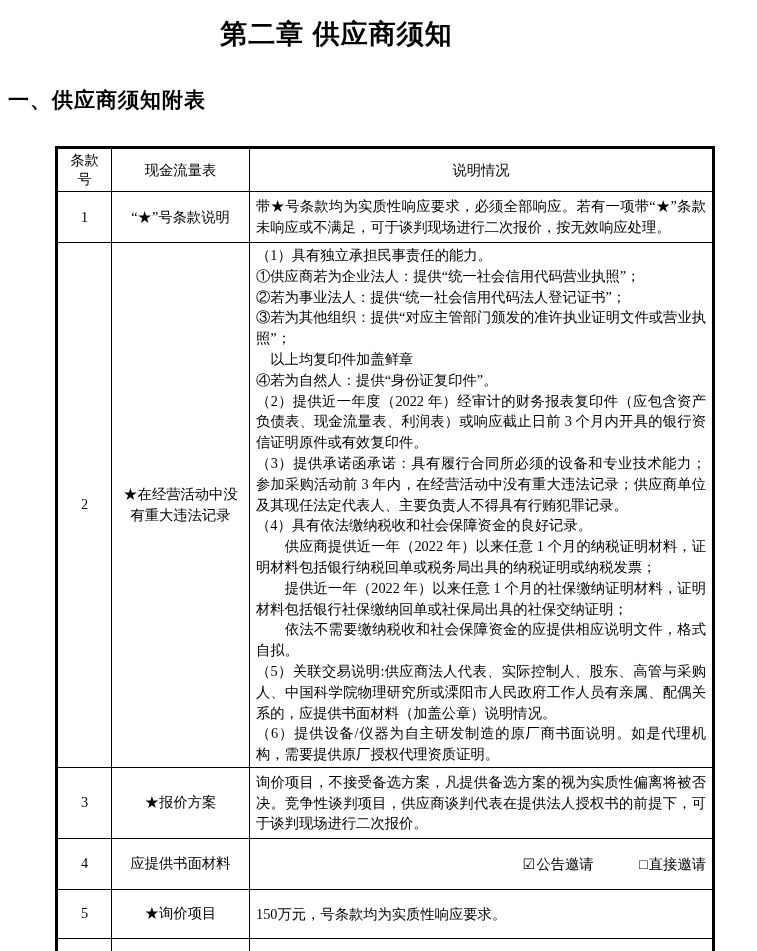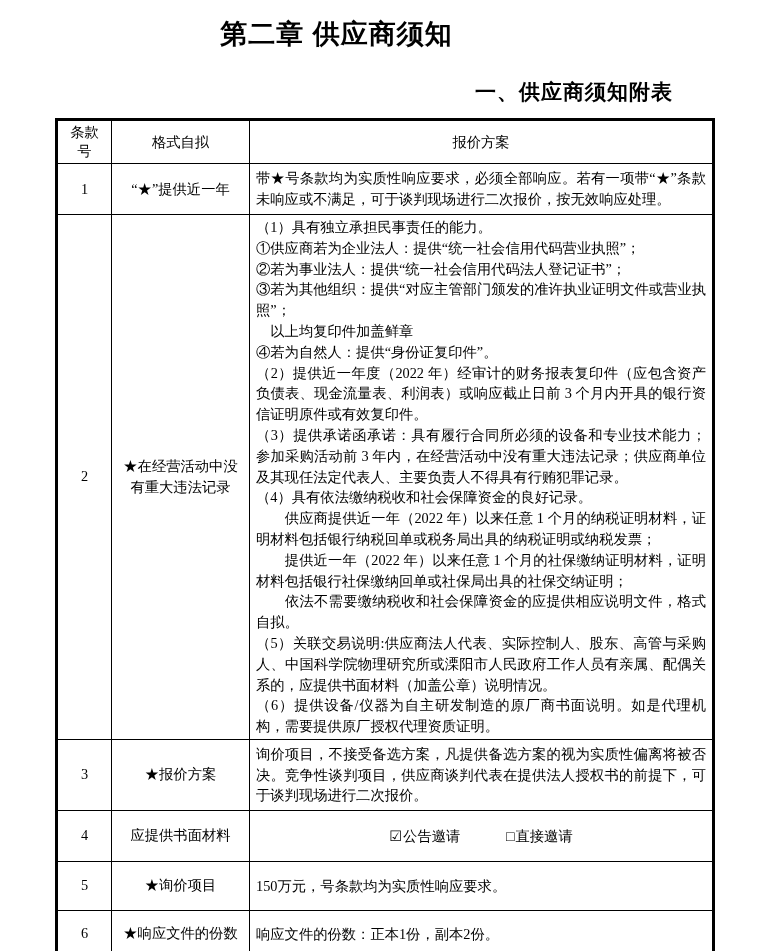--- a/index.html
+++ b/index.html
@@ -12,22 +12,22 @@
   }
   .page{ width:673px; height:951px; position:relative; }
   .chapter-title{
     margin:0; padding-top:16px;
     text-align:center;
     font-size:27px; font-weight:bold;
     font-family:"Liberation Sans","DejaVu Sans",sans-serif;
     letter-spacing:1px;
   }
   .section-title{
-    margin:0; padding-top:26px; padding-bottom:12px;
-    text-align:right;
+    margin:8px; padding-top:26px; padding-bottom:24px;
+    text-align:left;
     font-size:21px; font-weight:bold;
     font-family:"Liberation Sans","DejaVu Sans",sans-serif;
     letter-spacing:1px;
   }
   table.notice{
     margin-left:55px;
     width:657px;
     border-collapse:collapse;
     border:3px solid #000;
     table-layout:fixed;
@@ -48,49 +48,49 @@
     text-align:justify;
     line-height:20.8px;
     white-space:pre-wrap;
     word-break:break-all;
   }
   tr.r1 td{ height:46px; }
   tr.r3 td{ height:66px; }
   tr.r4 td{ height:46px; }
   tr.r5 td{ height:44px; }
   tr.r6 td{ height:42px; }
-  td.desc-choices{ text-align:center; white-space:normal; }
+  td.desc-choices{ text-align:right; white-space:normal; }
   .choice{ display:inline-block; }
   .choice + .choice{ margin-left:42px; }
   .cb-symbol{ margin-right:1px; }
 </style>
 </head>
 <body>
 
 <div class="page">
   <h1 class="chapter-title">第二章 供应商须知</h1>
   <h2 class="section-title">一、供应商须知附表</h2>
 
   <table class="notice">
     <colgroup>
       <col class="c-no">
         <col class="c-name">
         <col class="c-desc">
     </colgroup>
     <thead>
       <tr>
         <th class="hdr">条款号</th>
-        <th class="hdr">格式自拟</th>
-        <th class="hdr">报价方案</th>
+        <th class="hdr">现金流量表</th>
+        <th class="hdr">说明情况</th>
       </tr>
     </thead>
     <tbody>
       <tr class="r1">
         <td class="num">1</td>
-        <td class="name">“★”提供近一年</td>
+        <td class="name">“★”号条款说明</td>
         <td class="desc">带★号条款均为实质性响应要求，必须全部响应。若有一项带“★”条款未响应或不满足，可于谈判现场进行二次报价，按无效响应处理。</td>
       </tr>
       <tr class="r2">
         <td class="num">2</td>
         <td class="name">★在经营活动中没有重大违法记录</td>
         <td class="desc">（1）具有独立承担民事责任的能力。
 ①供应商若为企业法人：提供“统一社会信用代码营业执照”；
 ②若为事业法人：提供“统一社会信用代码法人登记证书”；
 ③若为其他组织：提供“对应主管部门颁发的准许执业证明文件或营业执照”；
 　以上均复印件加盖鲜章

